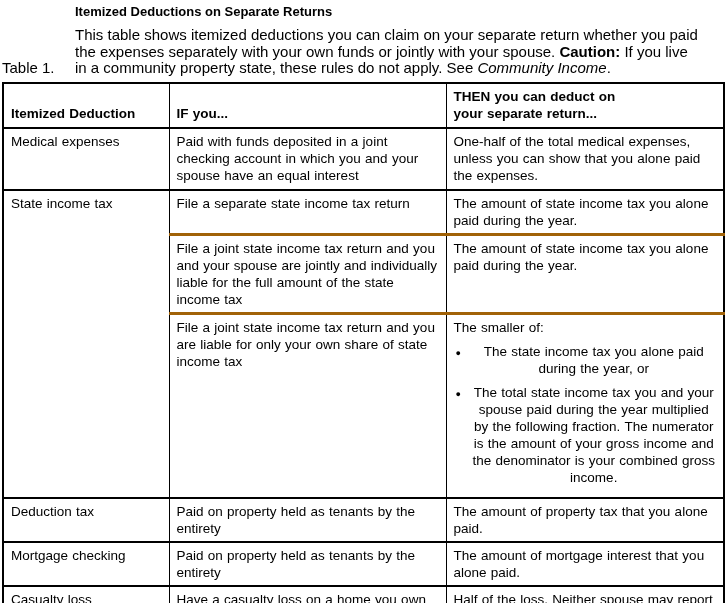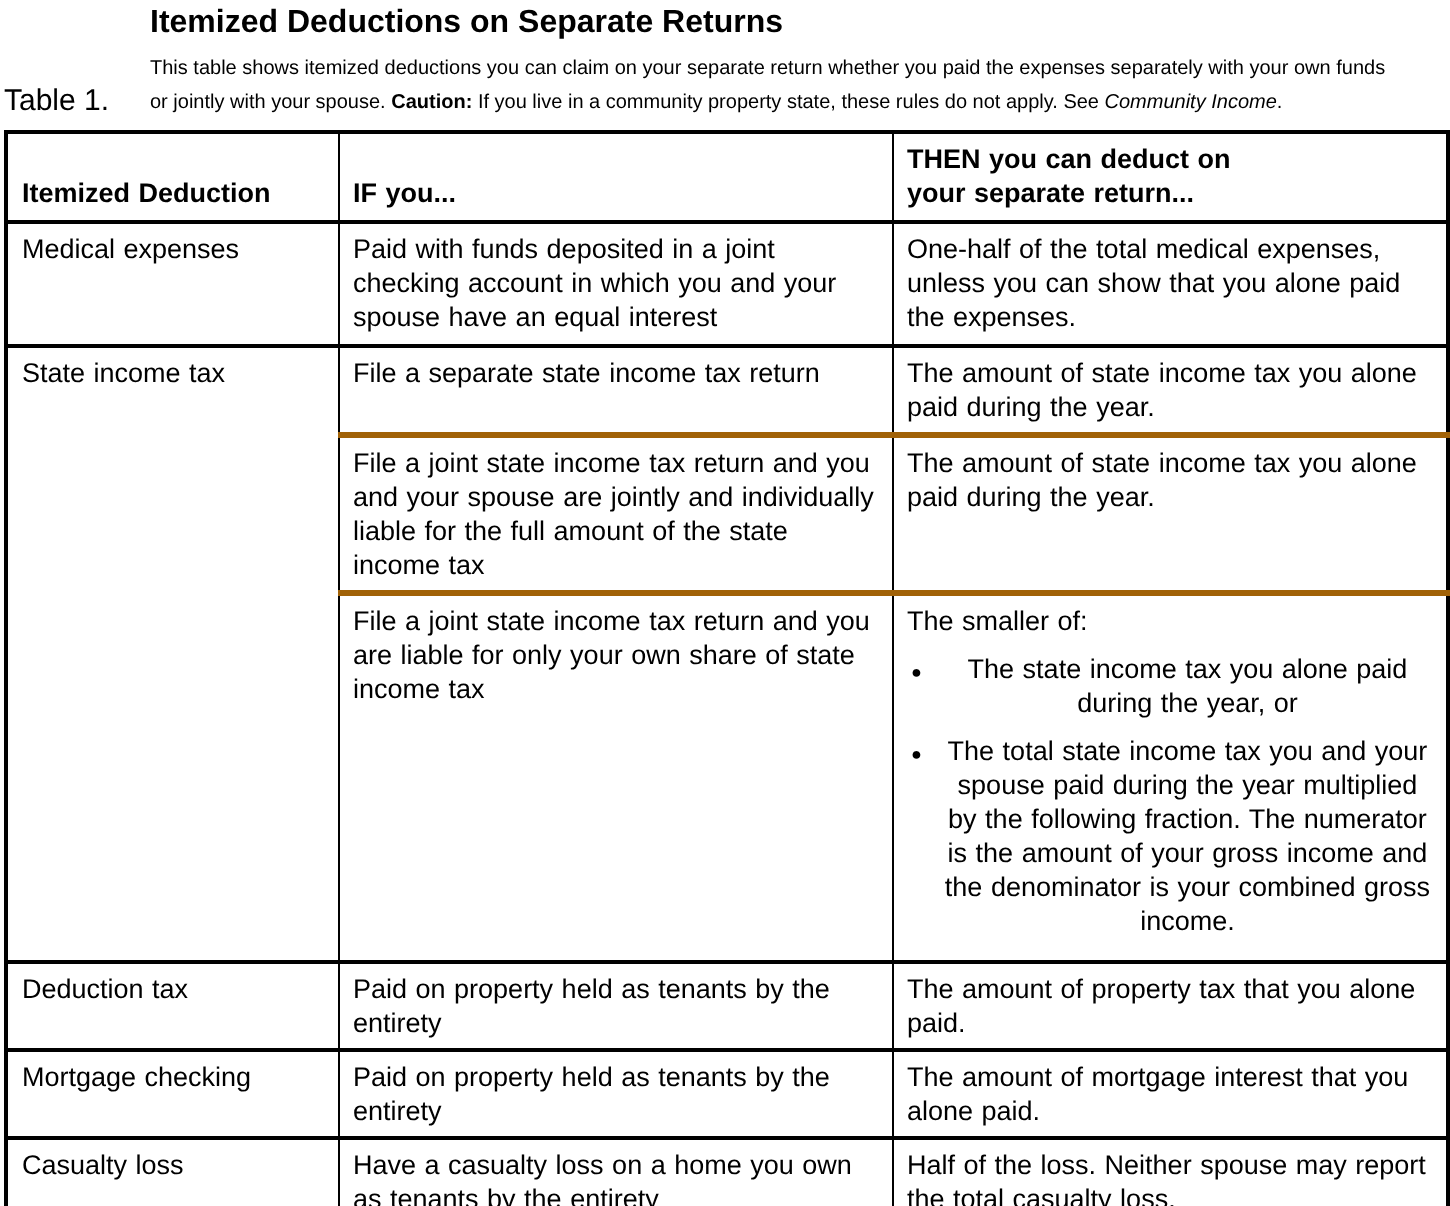--- a/index.html
+++ b/index.html
@@ -28,28 +28,28 @@
     flex-shrink: 0;
     font-size: 15px;
     line-height: 18px;
     padding-top: 1px;
   }
   .heading-body {
     flex: 1;
   }
   .doc-title {
     margin: 0 0 6px 0;
-    font-size: 16px;
+    font-size: 13px;
     line-height: 18px;
     font-weight: bold;
   }
   .intro {
     margin: 0;
     width: 628px;
-    font-size: 10px;
+    font-size: 15px;
     line-height: 16.5px;
   }
   .bold { font-weight: bold; }
   .italic { font-style: italic; }
 
   table.deductions {
     border-collapse: collapse;
     table-layout: fixed;
     width: 721px;
     border: 2px solid #000000;

